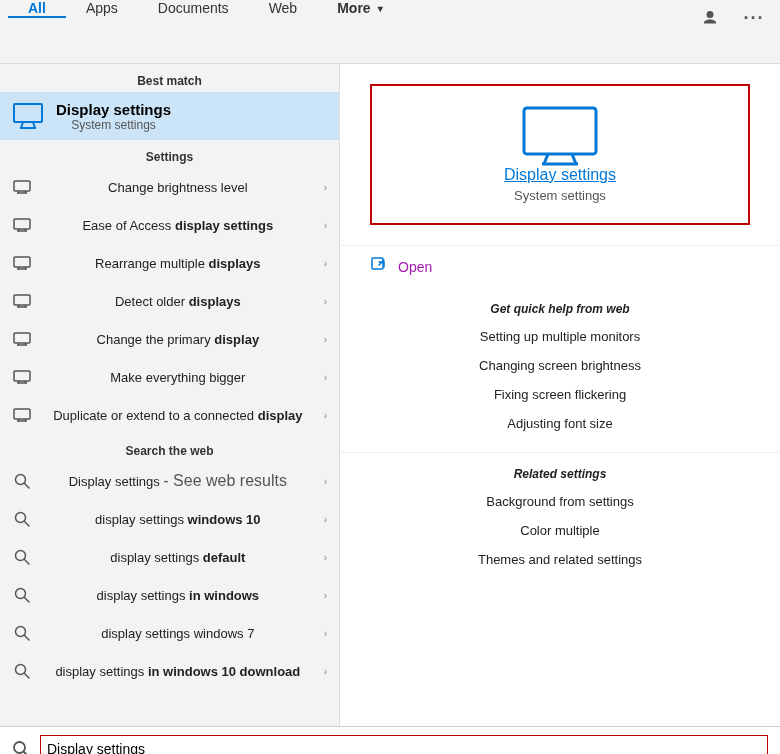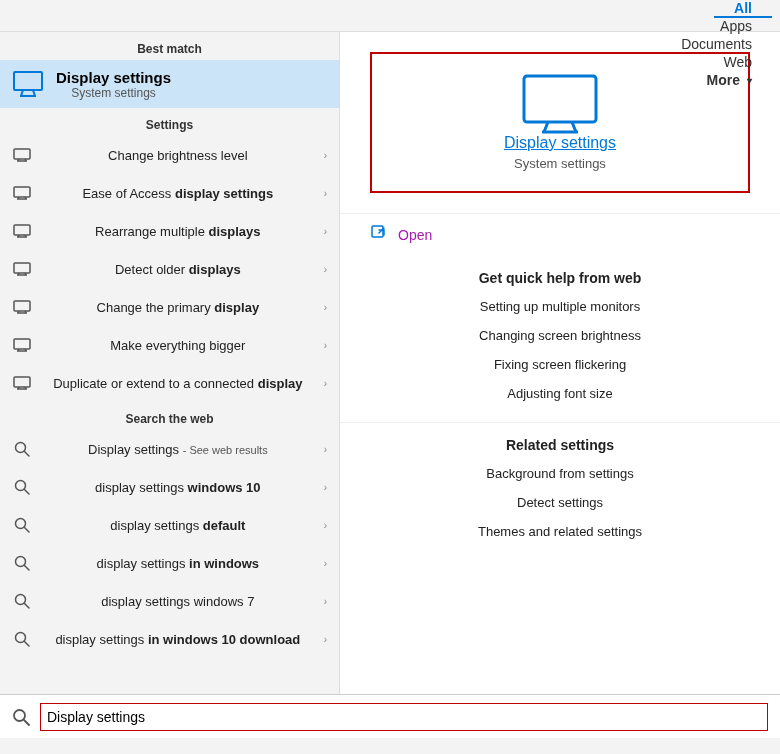--- a/index.html
+++ b/index.html
@@ -8,27 +8,26 @@
       font-size: 14px;
       background: #f3f3f3;
       width: 780px;
       height: 754px;
       overflow: hidden;
     }
 
     
     .top-nav {
       display: flex;
-      align-items: flex-end;
+      align-items: flex-start;
       background: #f3f3f3;
       border-bottom: 1px solid #ddd;
-      height: 32px;
+      height: 64px;
       padding: 0 8px;
       gap: 0;
-      flex-direction: column;
     }
     .nav-tab {
       display: flex;
       align-items: center;
       padding: 0 20px;
       cursor: pointer;
       font-size: 14px;
       color: #333;
       border-bottom: 2px solid transparent;
       position: relative;
@@ -135,21 +134,21 @@
       flex: 1;
       font-size: 13px;
       color: #222;
     }
     .list-item .item-text strong {
       font-weight: 600;
     }
     .list-item .item-text em {
       font-style: normal;
       color: #555;
-      font-size: 11px;
+      font-size: 16px;
     }
     .list-item .chevron {
       color: #888;
       font-size: 10px;
     }
 
     
     .right-panel {
       flex: 1;
       background: #fff;
@@ -189,23 +188,24 @@
       font-size: 14px;
       border-top: 1px solid #eee;
     }
     .right-action .action-icon {
       color: #0078d7;
       font-size: 16px;
     }
 
     .right-section-header {
       padding: 14px 30px 6px 30px;
-      font-size: 14px;
+      font-size: 12px;
       font-weight: 600;
       color: #222;
+      font-style: italic;
     }
 
     .right-link {
       display: block;
       padding: 7px 30px;
       color: #222;
       font-size: 13px;
       cursor: pointer;
       text-decoration: none;
     }
@@ -485,21 +485,21 @@
     <div class="right-section-header">Get quick help from web</div>
 
     <a class="right-link">Setting up multiple monitors</a>
     <a class="right-link">Changing screen brightness</a>
     <a class="right-link">Fixing screen flickering</a>
     <a class="right-link">Adjusting font size</a>
 
     <div class="right-section-header" style="border-top:1px solid #eee; margin-top:14px;">Related settings</div>
 
     <a class="right-link">Background from settings</a>
-    <a class="right-link">Detect settings</a>
+    <a class="right-link">Color multiple</a>
     <a class="right-link">Themes and related settings</a>
 
   </div>
 </div>
 
 <div class="search-bar">
   <div class="search-icon-wrap">
     <svg width="18" height="18" viewBox="0 0 18 18" fill="none">
       <circle cx="7.5" cy="7.5" r="5.5" stroke="#555" stroke-width="1.8"></circle>
       <line x1="12" y1="12" x2="17" y2="17" stroke="#555" stroke-width="1.8" stroke-linecap="round"></line>

